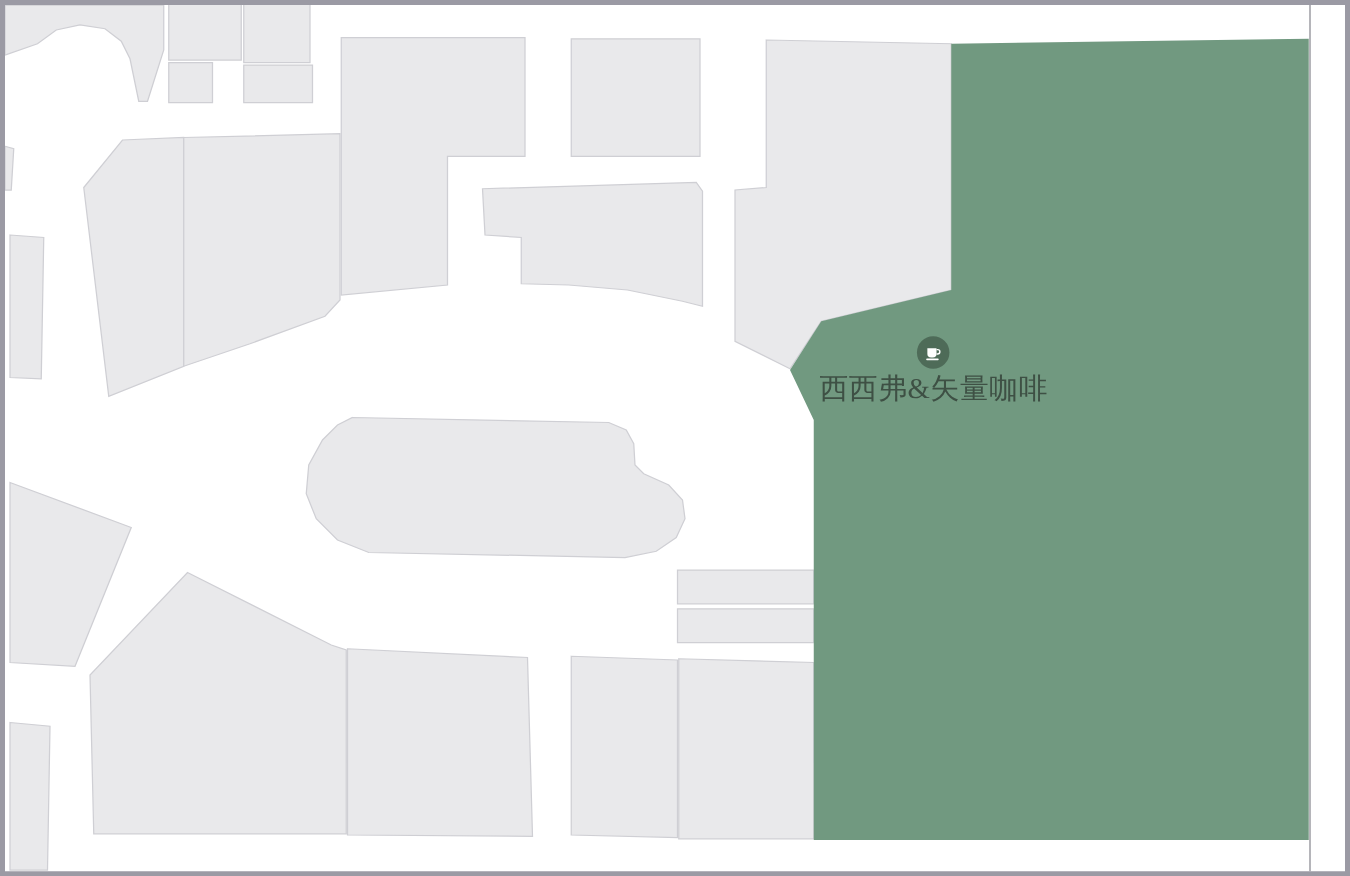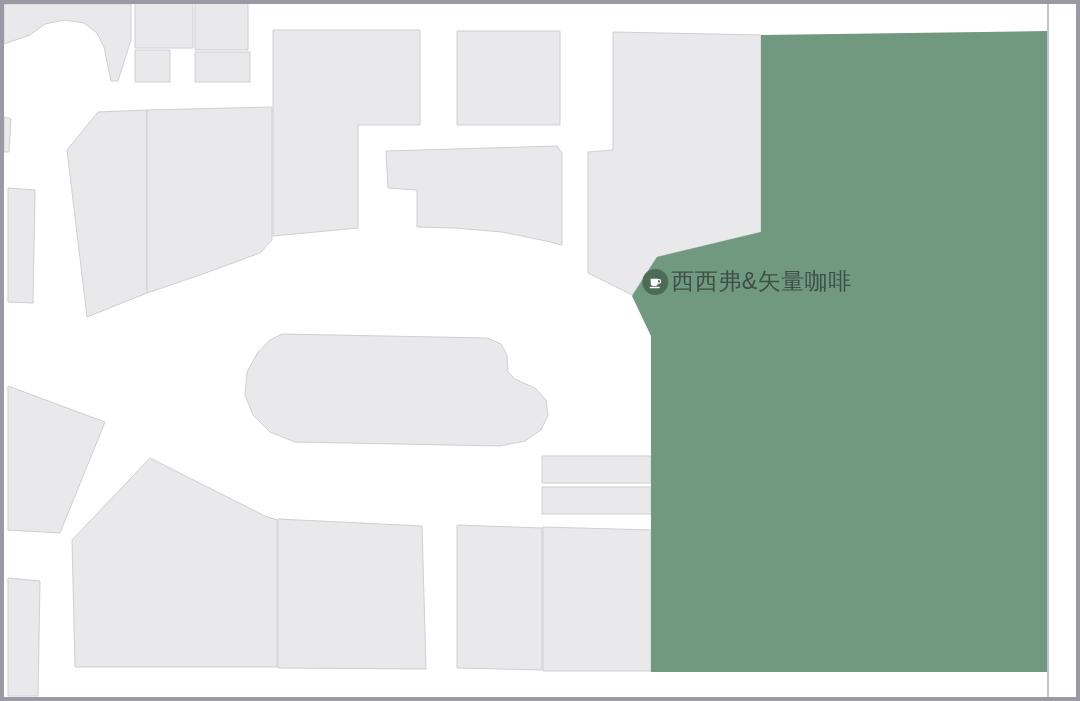--- a/index.html
+++ b/index.html
@@ -22,22 +22,23 @@
   .map-svg polygon.highlight{
     fill:var(--green,#719980);
     stroke:none;
   }
   .map-svg polyline.boundary{
     fill:none;stroke:var(--boundary,#b0b0b6);stroke-width:1.5;
   }
   .store-marker{
     position:absolute;left:747px;top:269px;z-index:3;
     transform:translateX(-50%);
-    display:flex;align-items:flex-start;gap:3px;
+    display:flex;flex-direction:column;align-items:center;gap:3px;
     cursor:pointer;
+    font-family:Liberation Serif, serif;
   }
   .marker-icon{
     width:26px;height:26px;border-radius:50%;
     background:var(--icon-green,#4e6b58);
     display:flex;align-items:center;justify-content:center;
     flex:0 0 auto;
   }
   .marker-icon svg{width:16px;height:16px;display:block;}
   .marker-label{
     font-size:23px;line-height:1.1;font-weight:500;

